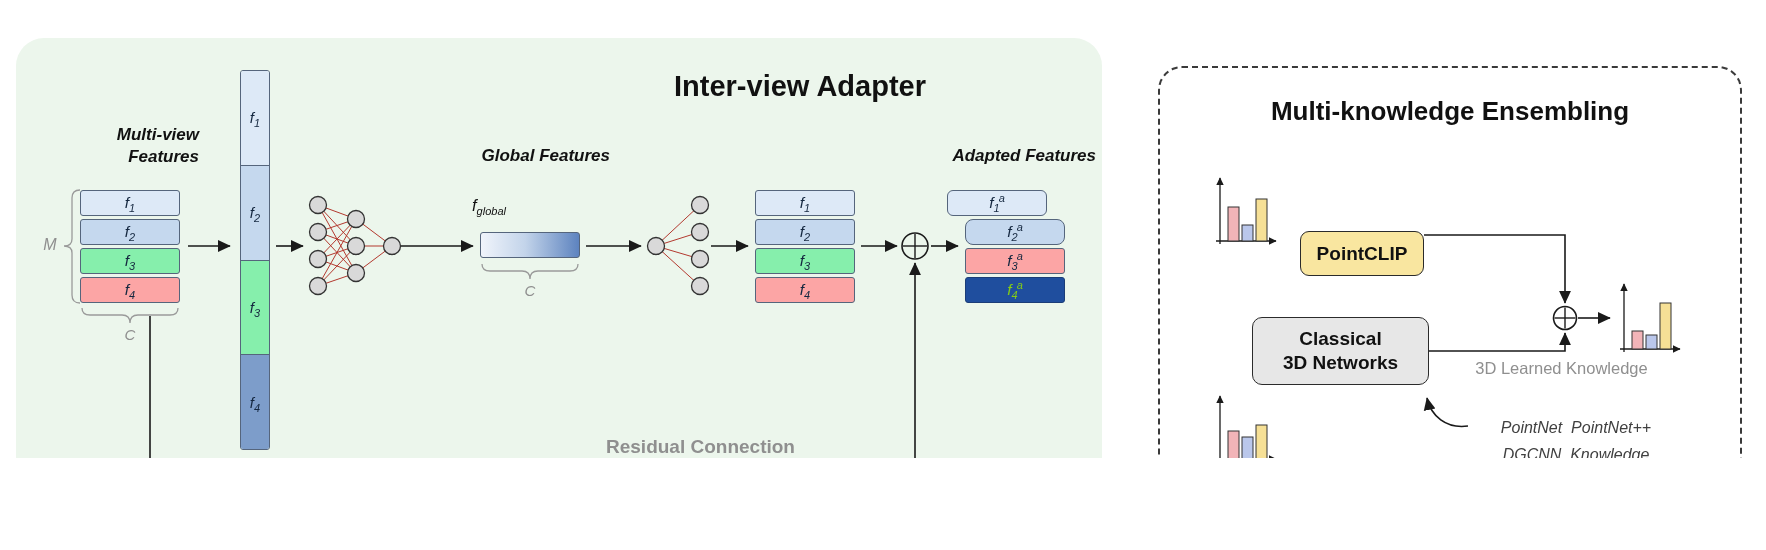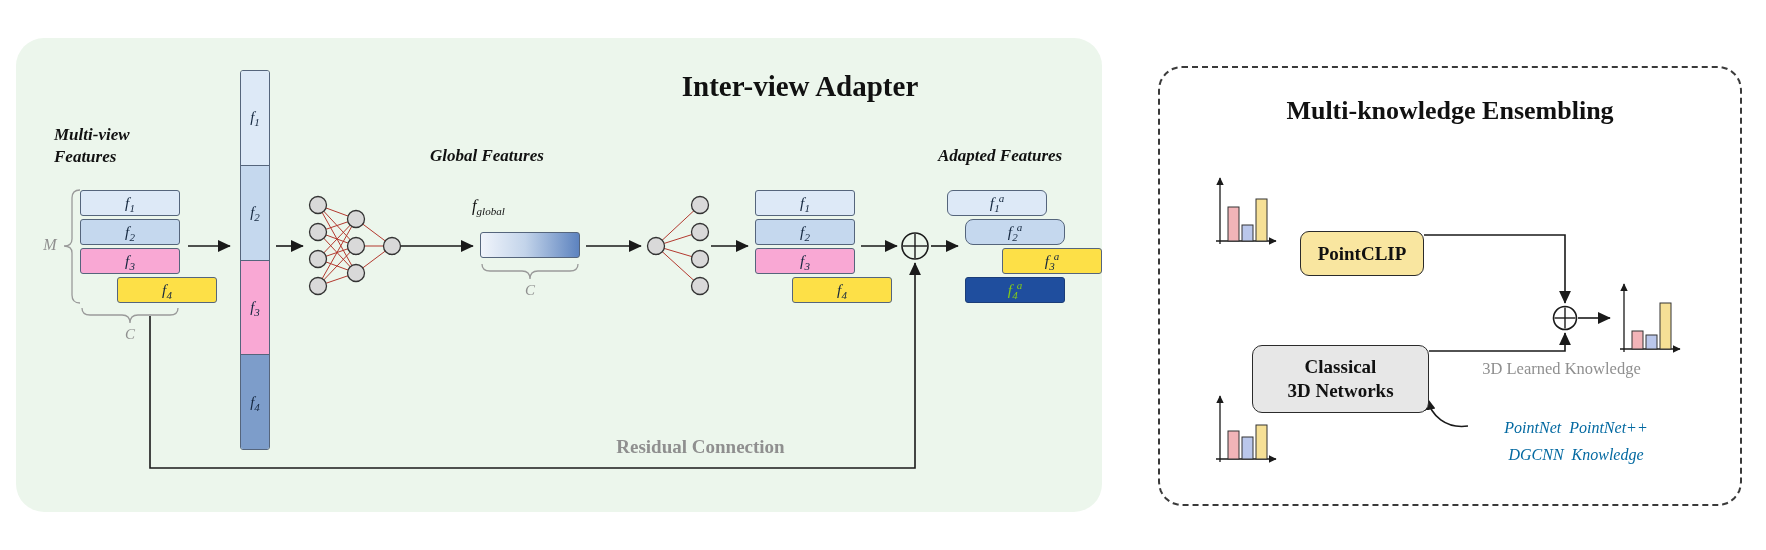--- a/index.html
+++ b/index.html
@@ -1,35 +1,35 @@
 <!DOCTYPE html>
 <html><head>
 <meta charset="utf-8">
 <style>
   * { margin:0; padding:0; box-sizing:border-box; }
   body { background:#ffffff; }
-  .canvas { position:relative; width:1766px; height:550px; background:#ffffff;
-            font-family:Liberation Serif, serif; color:#111; overflow:hidden; }
+  .canvas { position:relative; width:1766px; height:458px; background:#ffffff;
+            font-family:Liberation Sans, sans-serif; color:#111; overflow:hidden; }
   .abs { position:absolute; }
   .panel-left  { left:16px; top:38px; width:1086px; height:474px; background:#ecf6ec; border-radius:28px; }
   .panel-right { left:1158px; top:66px; width:584px; height:440px; background:#ffffff;
                  border:2px dashed #3a3a3a; border-radius:24px; }
   .svg-layer { left:0; top:0; }
   .title { font-weight:bold; text-align:center; }
   .title-left  { left:630px; top:70px; width:340px; font-size:29px; }
   .title-right { left:1208px; top:96px; width:484px; font-size:26px; }
-  .lbl-it { font-style:italic; font-weight:bold; text-align:left; }
+  .lbl-it { font-style:italic; font-weight:bold; text-align:right; }
   .multiview     { left:54px;  top:124px; width:145px; font-size:17px; line-height:1.3; }
   .global-label  { left:430px; top:146px; width:180px; font-size:17px; }
   .adapted-label { left:938px; top:146px; width:158px; font-size:17px; }
   .fbox { width:100px; height:26px; border:1.3px solid #55657c; border-radius:3px;
           display:flex; align-items:center; justify-content:center;
           font-style:italic; font-size:15.5px; color:#14273f; }
   .bg1 { background:#dde9f7; } .bg2 { background:#c5d8ee; }
-  .bg3 { background:#f9a8d4; } .bg4 { background:#fde047;margin-left:37px; }
+  .bg3 { background:#86efac; } .bg4 { background:#fca5a5; }
   .bgdark { background:#1f4e9e; color:#84cc16; border-color:#1b3d77; }
   sub { font-size:11px; line-height:0; }
   sup { font-size:11px; line-height:0; margin-left:-1px; }
   .colstack { left:240px; top:70px; width:30px; height:380px; border:1.3px solid #55657c;
               border-radius:3px; display:flex; flex-direction:column; overflow:hidden; }
   .cseg { flex:1; display:flex; align-items:center; justify-content:center;
           font-style:italic; font-size:15px; color:#14273f; border-bottom:1.3px solid #55657c; }
   .cseg:last-child { border-bottom:none; }
   .bg4c { background:#7d9dca; }
   .fglobal-label { left:472px; top:196px; width:120px; text-align:left; font-style:italic; font-size:16.5px; }
@@ -39,26 +39,26 @@
   .dim-m  { left:40px;  top:236px; width:20px; font-size:16px; }
   .dim-c1 { left:110px; top:326px; width:40px; }
   .dim-c2 { left:510px; top:282px; width:40px; }
   .residual { left:598px; top:436px; width:205px; text-align:center; color:#8f8f8f;
               font-weight:bold; font-size:19px; }
   .pointclip { left:1300px; top:212px; width:124px; height:45px; background:#f9e6a0;
                border:1.8px solid #2b2b2b; border-radius:9px; display:flex; align-items:center;
                justify-content:center; font-weight:bold; font-size:19px;margin-top:19px; }
   .classical { left:1252px; top:317px; width:177px; height:68px; background:#e7e7e7;
                border:1.8px solid #2b2b2b; border-radius:10px; display:flex; flex-direction:column;
-               align-items:center; justify-content:center; font-weight:bold; font-size:19px; line-height:1.25;margin-top:28px; }
+               align-items:center; justify-content:center; font-weight:bold; font-size:19px; line-height:1.25; }
   .kn { color:#8f8f8f; font-size:16.5px; text-align:center; }
   .k2d { left:1438px; top:190px; width:244px; }
   .k3d { left:1444px; top:359px; width:235px; }
   .backbones { left:1462px; top:414px; width:228px; text-align:center; font-style:italic;
-               font-size:16px; line-height:1.7; color:#0369a1; }
+               font-size:16px; line-height:1.7; color:#404040; }
   .backbones div { white-space:pre; }
 </style>
 </head>
 <body>
 
 <div class="canvas">
 
   <div class="abs panel-left"></div>
   <div class="abs panel-right"></div>
 

